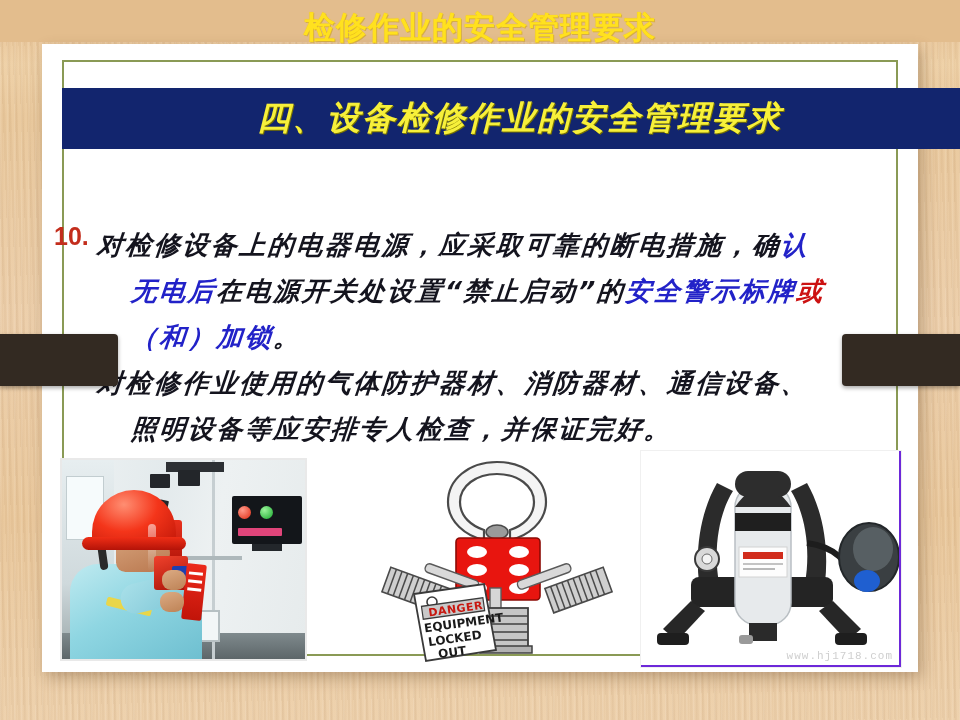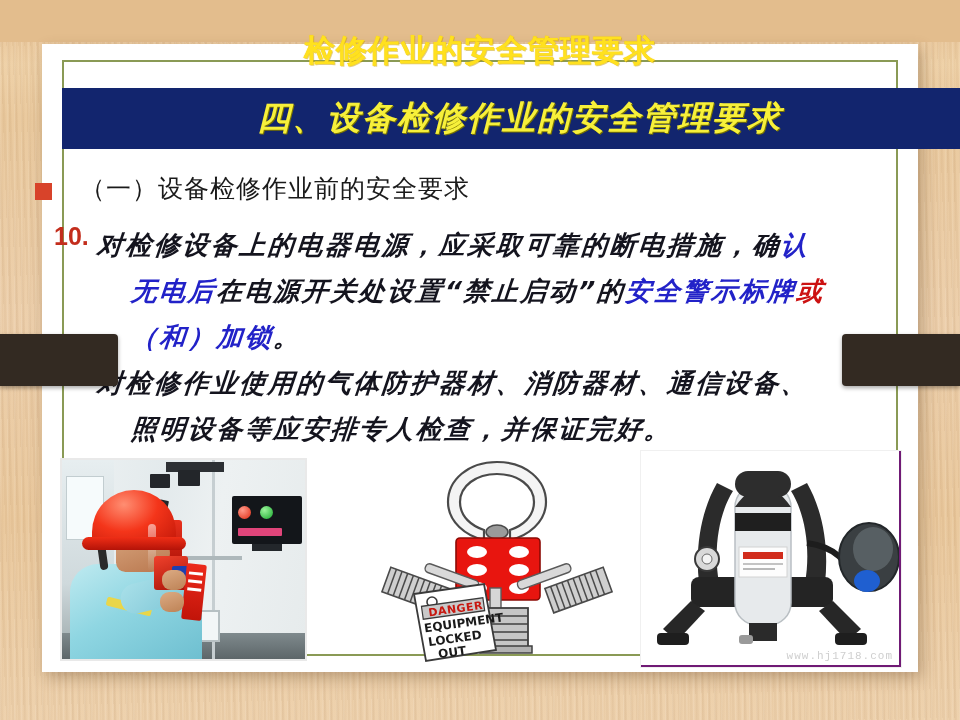--- a/index.html
+++ b/index.html
@@ -45,21 +45,21 @@
     position:absolute;left:42px;top:44px;width:876px;height:628px;
     background:#ffffff;z-index:3;
     box-shadow:4px 6px 14px rgba(90,60,30,.32);
   }
   #card-inner-border{
     position:absolute;left:20px;top:16px;right:20px;bottom:16px;
     border:2px solid #8a9a55;
   }
   
   #overlay-title{
-    position:absolute;left:0;top:30px;width:960px;text-align:center;
+    position:absolute;left:0;top:7px;width:960px;text-align:center;
     z-index:8;pointer-events:none;
     font-family:"DejaVu Sans","Liberation Sans",sans-serif;
     font-size:31px;font-weight:bold;letter-spacing:1px;
     color:#ffe11f;
     text-shadow:0 0 1px #f2c400,1px 1px 0 rgba(190,150,0,.45);
   }
   
   #navy-banner{
     position:absolute;left:62px;top:88px;width:915px;height:61px;z-index:5;
     background:#12256e;
@@ -151,21 +151,21 @@
     border-radius:28px 40px 0 0;}
   .stripe-y{position:absolute;left:44px;top:142px;width:46px;height:9px;background:#e9d64a;transform:rotate(14deg);border-radius:2px;}
   .arm{position:absolute;left:58px;top:118px;width:76px;height:30px;
     background:linear-gradient(150deg,#a9e0e9,#7ec6d6);border-radius:16px;transform:rotate(-14deg);}
   .hand{position:absolute;width:24px;height:20px;background:linear-gradient(160deg,#dcab84,#bd8255);border-radius:9px;}
   .hand1{left:100px;top:110px;}
   .hand2{left:98px;top:132px;}
   
   #pic-hasp{left:338px;top:0;width:234px;height:212px;}
   
-  #pic-scba{left:598px;top:-2px;width:260px;height:216px;background:#701a75;border:1px solid #f0f0f0;overflow:hidden;}
+  #pic-scba{left:598px;top:-2px;width:260px;height:216px;background:#6d28d9;border:1px solid #f0f0f0;overflow:hidden;}
   .wm{
     position:absolute;right:8px;bottom:5px;
     font-family:"Liberation Mono","DejaVu Sans Mono",monospace;
     font-size:11px;color:#cfcfcf;letter-spacing:1px;
   }
 </style>
 </head>
 <body>
 
 <div id="backdrop"></div>
@@ -179,24 +179,20 @@
 </div>
 
 <div id="overlay-title">检修作业的安全管理要求</div>
 
 <div id="navy-banner">
   <span class="btext">四、设备检修作业的安全管理要求</span>
 </div>
 
 <div id="content">
 
-  <div id="subhead-row">
-    <div id="bullet-square"></div>
-    <div id="subhead-text">（一）设备检修作业前的安全要求</div>
-  </div>
 
   <div class="para" id="para-10" style="top:72px;">
     <div class="num">10.</div>
     <div class="lines">
         <div class="ln"><span class="blk">对检修设备上的电器电源，应采取可靠的断电措施，确</span><span class="blue">认</span></div>
         <div class="ln indent"><span class="blue">无电后</span><span class="blk">在电源开关处设置“禁止启动”的</span><span class="blue">安全警示标牌</span><span class="red">或</span></div>
         <div class="ln indent"><span class="blue">（和）加锁</span><span class="blk">。</span></div>
       </div>
   </div>
 

